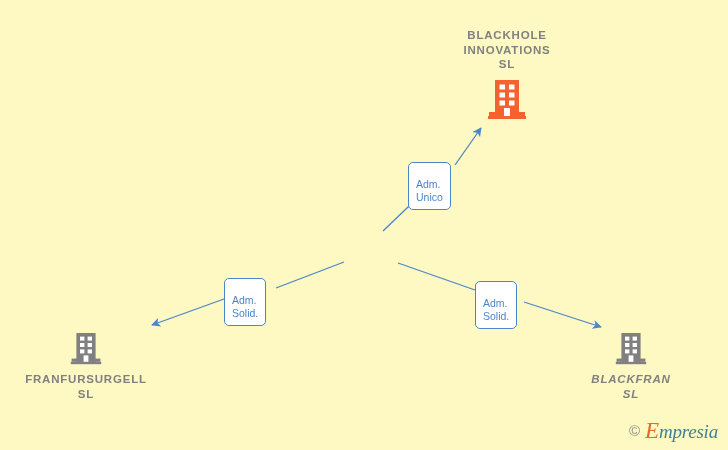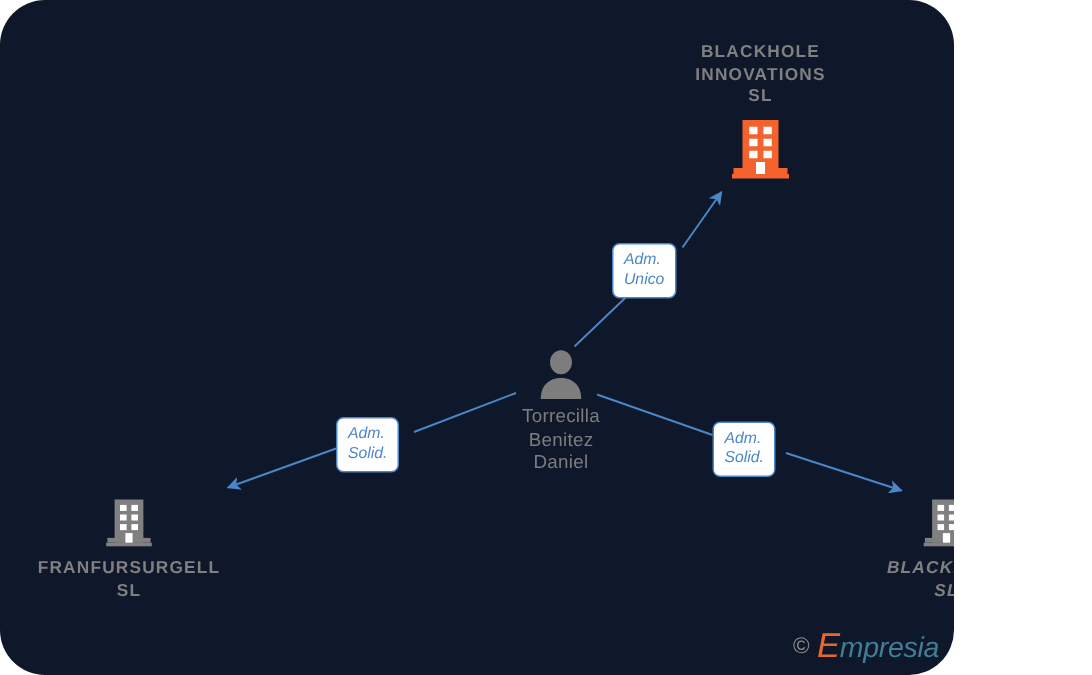--- a/index.html
+++ b/index.html
@@ -5,25 +5,24 @@
   html, body {
     margin: 0;
     padding: 0;
     background: #ffffff;
   }
   body {
     font-family: "Liberation Sans", sans-serif;
   }
   #canvas {
     position: relative;
-    width: 636px;
+    width: 728px;
     height: 450px;
-    background: #0f172a;
+    background: #fef9c3;
     overflow: hidden;
-    border-radius: 30px;
   }
   #edges {
     position: absolute;
     left: 0;
     top: 0;
     width: 728px;
     height: 450px;
   }
 
   
@@ -89,46 +88,45 @@
 
   
   .rel-box {
     position: absolute;
     border: 1px solid #4a86c8;
     border-radius: 5px;
     background: #ffffff;
     color: #4a86c8;
     font-size: 10.5px;
     line-height: 13px;
-    padding: 4px 7px 5px 7px;
+    padding: 15px 7px 5px 7px;
     text-align: left;
     white-space: pre-line;
     box-sizing: border-box;
-    font-style: italic;
   }
   #rel-unico  { left: 408px; top: 162px; }
   #rel-left   { left: 224px; top: 278px; }
   #rel-right  { left: 475px; top: 281px; }
 
   
   #watermark {
     position: absolute;
     right: 10px;
     bottom: 8px;
     display: flex;
     align-items: center;
     gap: 5px;
     line-height: 1;
   }
   #watermark .wm-c {
     font-size: 15px;
     color: #8c8c8c;
   }
   #watermark .wm-word {
-    font-family: Liberation Sans, sans-serif;
+    font-family: Liberation Serif, serif;
     font-style: italic;
     font-size: 19px;
     color: #3f7f96;
     letter-spacing: -0.2px;
   }
   #watermark .wm-word .wm-e {
     color: #e8682c;
     font-size: 23px;
   }
 </style>
@@ -177,33 +175,20 @@
           <rect x="12.5" y="14.5" width="5.5" height="5"></rect>
           <rect x="22" y="14.5" width="5.5" height="5"></rect>
           <rect x="12.5" y="22.5" width="5.5" height="5"></rect>
           <rect x="22" y="22.5" width="5.5" height="5"></rect>
           <rect x="17" y="30" width="6" height="8"></rect>
         </g>
       </svg>
     </span>
   </div>
 
-  <div class="node" id="node-person">
-    <span class="icon-wrap">
-      <svg width="34" height="34" viewBox="0 0 34 34" xmlns="http://www.w3.org/2000/svg">
-        <g fill="#7d7d7d">
-          <ellipse cx="17" cy="9.5" rx="7.3" ry="8"></ellipse>
-          <path d="M3.5 34 C3.5 24.5 9.5 20 17 20 C24.5 20 30.5 24.5 30.5 34 Z"></path>
-        </g>
-      </svg>
-    </span>
-    <span class="node-label person">Torrecilla
-Benitez
-Daniel</span>
-  </div>
 
   <div class="node" id="node-left">
     <span class="icon-wrap">
       <svg width="32" height="36" viewBox="0 0 40 44" xmlns="http://www.w3.org/2000/svg">
         <g fill="#808080">
           <rect x="8" y="2" width="24" height="36"></rect>
           <rect x="2" y="34" width="36" height="4"></rect>
           <rect x="1" y="38" width="38" height="3"></rect>
         </g>
         <g fill="#ffffff">

